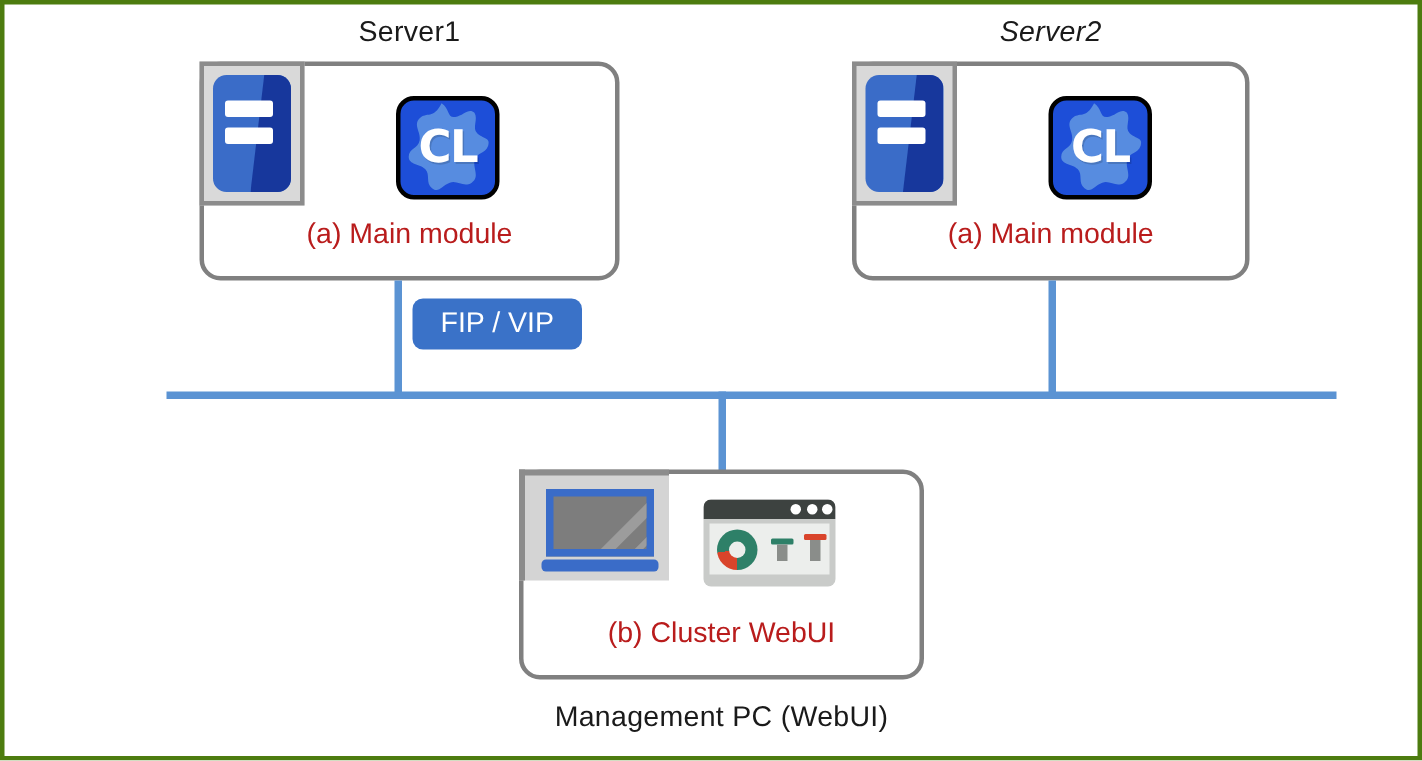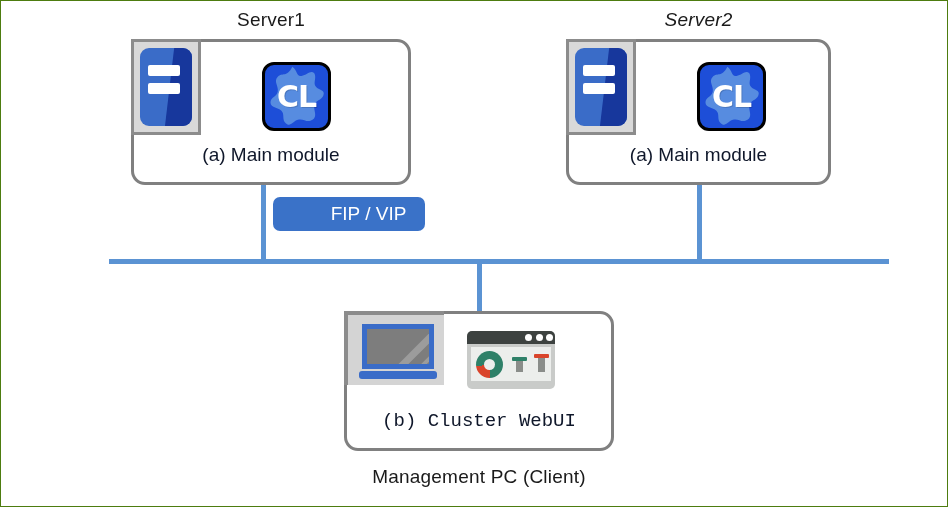--- a/index.html
+++ b/index.html
@@ -8,21 +8,21 @@
     background: #ffffff;
   }
   body {
     font-family: "Liberation Sans", sans-serif;
   }
   #canvas {
     position: relative;
     width: 948px;
     height: 507px;
     background: #ffffff;
-    border: 1px solid #4d7c0f;
+    border: 3px solid #4d7c0f;
     box-sizing: border-box;
     overflow: hidden;
   }
 
   
   .caption {
     position: absolute;
     font-size: 19px;
     color: #1a1a1a;
     text-align: center;
@@ -176,21 +176,21 @@
     display: flex;
     align-items: center;
     justify-content: center;
     white-space: nowrap;
     z-index: 5;
   }
 
   .node-label {
     position: absolute;
     font-size: 19px;
-    color: #0f172a;
+    color: #b91c1c;
     white-space: nowrap;
     text-align: center;
   }
 </style>
 </head>
 <body>
 
 <div id="canvas">
 
   <div class="caption" style="left:130px; top:8px; width:280px;">Server1</div>
@@ -242,21 +242,21 @@
   <div class="node-label" style="left:565px; top:143px; width:265px;">(a) Main module</div>
 
   <div class="wire" style="left:260px; top:184px; width:5px; height:78px;"></div>
 
   <div class="wire" style="left:696px; top:184px; width:5px; height:78px;"></div>
 
   <div class="wire" style="left:108px; top:258px; width:780px; height:5px;"></div>
 
   <div class="wire" style="left:476px; top:258px; width:5px; height:54px;"></div>
 
-  <div class="pill" style="left:272px; top:196px; width:113px; height:34px;padding-left:39px;">FIP / VIP</div>
+  <div class="pill" style="left:272px; top:196px; width:113px; height:34px;">FIP / VIP</div>
 
   <div class="node-box" style="left:343px; top:310px; width:270px; height:140px;"></div>
 
   <div class="laptop-frame" style="left:343px; top:310px; width:100px; height:74px;">
     <div class="laptop-screen" style="left:14px; top:9px; width:72px; height:45px;">
       <div class="laptop-glint" style="left:46px; top:-8px; width:7px; height:60px;"></div>
       <div class="laptop-glint" style="left:58px; top:2px; width:4px; height:60px;"></div>
     </div>
     <div class="laptop-base" style="left:11px; top:56px; width:78px; height:8px;"></div>
   </div>
@@ -272,17 +272,17 @@
                   background: conic-gradient(from 180deg, #d9442b 0deg 82deg, #2e8068 82deg 360deg);"></div>
       <div class="donut-hole" style="left:13px; top:12px; width:11px; height:11px;"></div>
 
       <div class="mini-bar-cap" style="left:41px; top:10px; width:15px; height:4px; background:#2e8068;"></div>
       <div class="mini-bar-stem" style="left:45px; top:14px; width:7px; height:11px;"></div>
       <div class="mini-bar-cap" style="left:63px; top:7px; width:15px; height:4px; background:#d9442b;"></div>
       <div class="mini-bar-stem" style="left:67px; top:11px; width:7px; height:14px;"></div>
     </div>
   </div>
 
-  <div class="node-label" style="left:343px; top:409px; width:270px;font-family:Liberation Mono, monospace;">(b) Cluster WebUI</div>
-
-  <div class="caption" style="left:343px; top:465px; width:270px;">Management PC (Client)</div>
+  <div class="node-label" style="left:343px; top:409px; width:270px;">(b) Cluster WebUI</div>
+
+  <div class="caption" style="left:343px; top:465px; width:270px;">Management PC (WebUI)</div>
 
 </div>
 
 </body></html>

